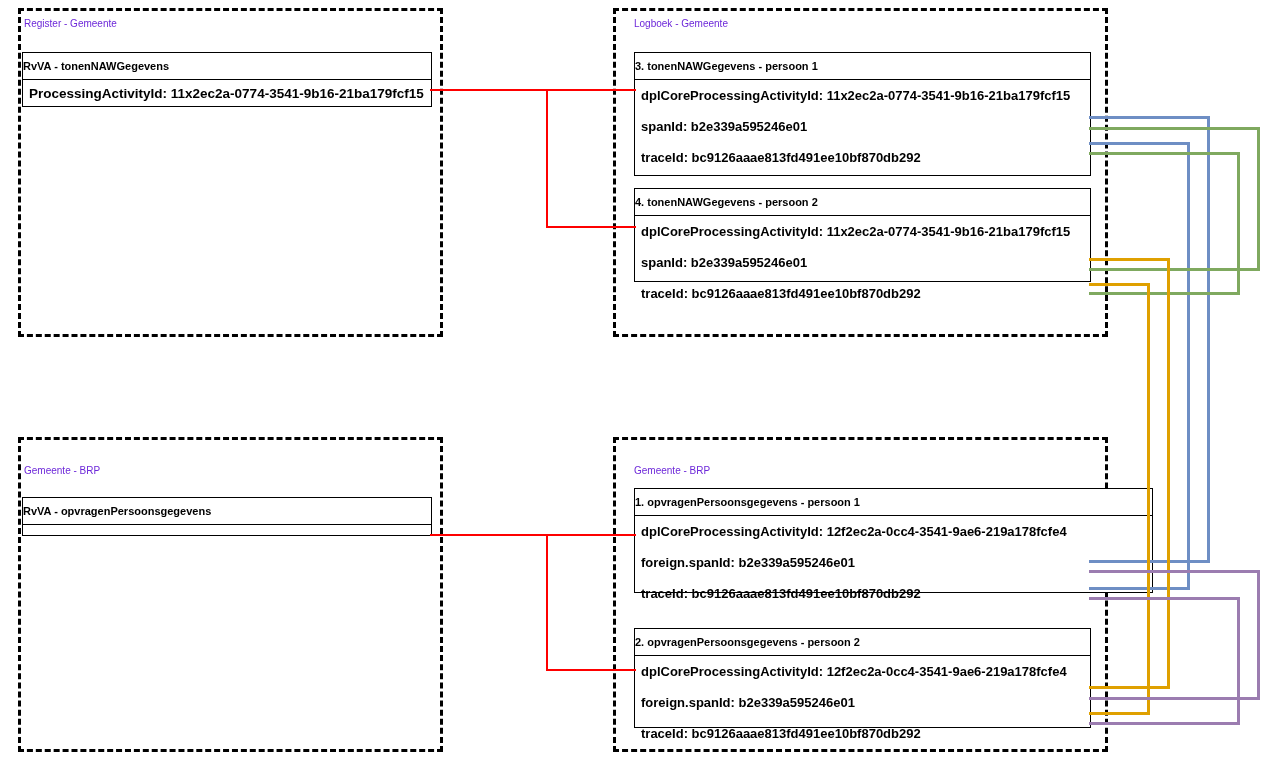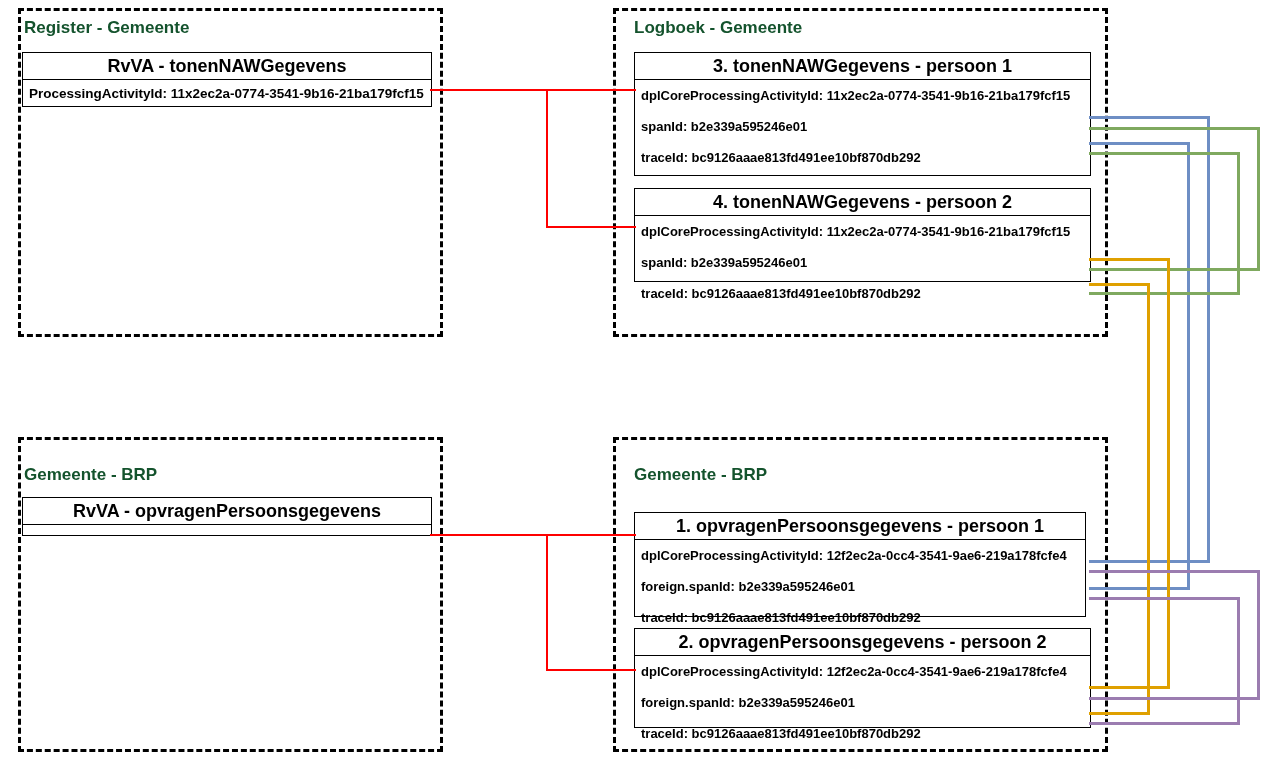--- a/index.html
+++ b/index.html
@@ -4,32 +4,32 @@
 <style>
   html,body{margin:0;padding:0;background:#ffffff;}
   body{font-family:"Liberation Sans",sans-serif;}
   #stage{position:relative;width:1271px;height:759px;background:#ffffff;overflow:hidden;}
 
   
   .zone{position:absolute;border:3px dashed #000000;box-sizing:border-box;}
 
   .zone-label{
     position:absolute;
-    color:#14532d;
-    font-size:17px;
-    font-weight:bold;
+    color:#6d28d9;
+    font-size:10px;
+    font-weight:normal;
     white-space:nowrap;
     font-family:"Liberation Sans",sans-serif;
   }
 
   
   .card{position:absolute;border:1.5px solid #000000;box-sizing:border-box;background:#ffffff;}
   .card-head{
-    height:27px;line-height:27px;text-align:center;
-    font-size:18px;font-weight:bold;color:#000000;
+    height:27px;line-height:27px;text-align:left;
+    font-size:11px;font-weight:bold;color:#000000;
     border-bottom:1.5px solid #000000;box-sizing:border-box;
     white-space:nowrap;overflow:hidden;
   }
   .card-body{padding:0;font-weight:bold;}
   .row{
     height:31px;line-height:31px;
     font-size:13px;color:#000000;
     padding-left:6px;white-space:nowrap;overflow:hidden;
   }
   .card.single .row{height:28px;line-height:28px;font-size:13.5px;}
@@ -88,21 +88,21 @@
   <div class="zone" style="left:18px;top:437px;width:425px;height:315px;"></div>
   <div class="zone-label" style="left:24px;top:465px;">Gemeente - BRP</div>
 
   <div class="card single" style="left:22px;top:497px;width:410px;height:39px;">
     <div class="card-head">RvVA - opvragenPersoonsgegevens</div>
   </div>
 
   <div class="zone" style="left:613px;top:437px;width:495px;height:315px;"></div>
   <div class="zone-label" style="left:634px;top:465px;">Gemeente - BRP</div>
 
-  <div class="card" style="left:634px;top:512px;width:452px;height:105px;">
+  <div class="card" style="left:634px;top:488px;width:519px;height:105px;">
     <div class="card-head">1. opvragenPersoonsgegevens - persoon 1</div>
     <div class="card-body">
       <div class="row">dplCoreProcessingActivityId: 12f2ec2a-0cc4-3541-9ae6-219a178fcfe4</div>
       <div class="row">foreign.spanId: b2e339a595246e01</div>
       <div class="row">traceId: bc9126aaae813fd491ee10bf870db292</div>
     </div>
   </div>
 
   <div class="card" style="left:634px;top:628px;width:457px;height:100px;">
     <div class="card-head">2. opvragenPersoonsgegevens - persoon 2</div>

